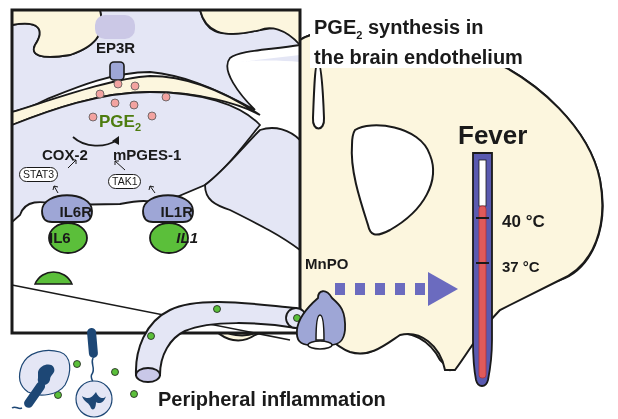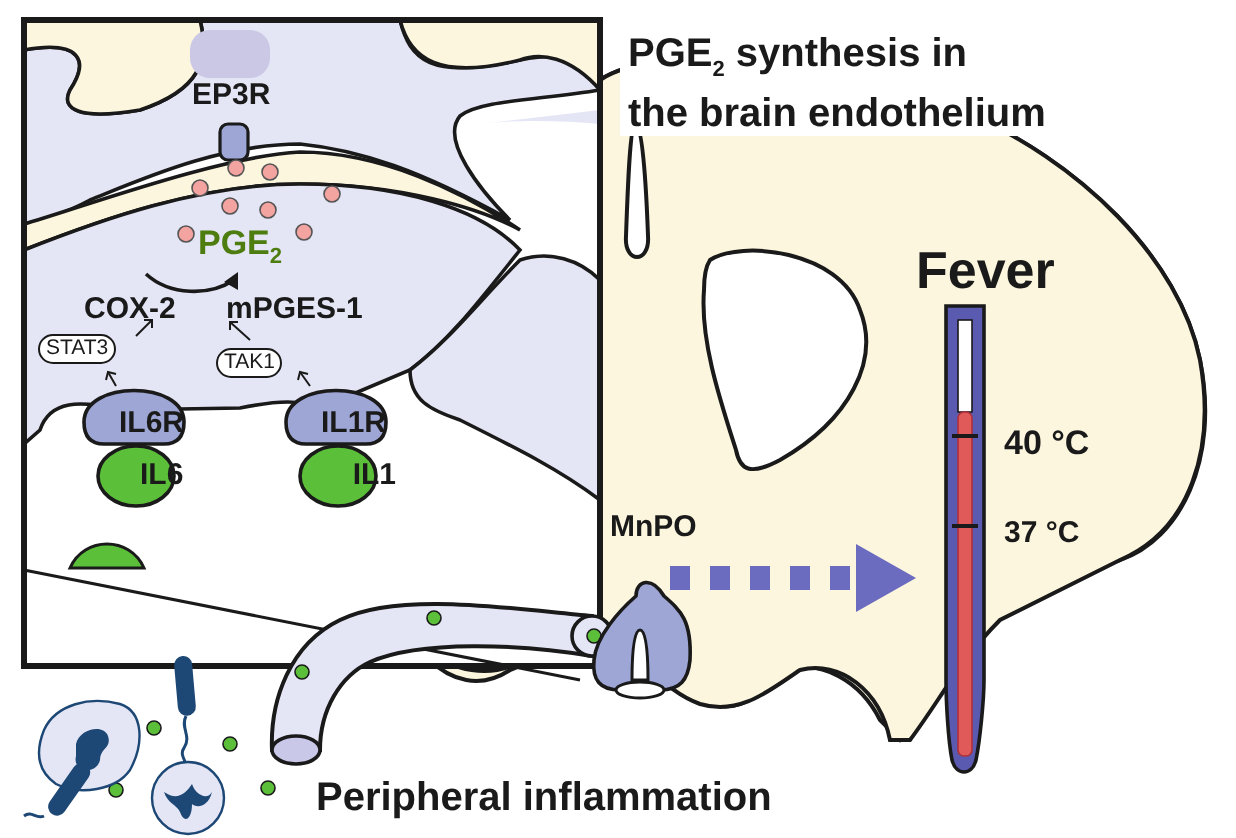--- a/index.html
+++ b/index.html
@@ -147,22 +147,22 @@
 </div>
 
 <div class="lbl" style="left:42px;top:146px;font-size:15px;">COX-2</div>
 <div class="lbl" style="left:113px;top:146px;font-size:15px;">mPGES-1</div>
 
 <div class="small-box" style="left:19px;top:167px;">STAT3</div>
 <div class="small-box" style="left:108px;top:174px;">TAK1</div>
 
 <div class="pill-lbl" style="left:42px;top:203px;width:50px;">IL6R</div>
 <div class="pill-lbl" style="left:143px;top:203px;width:50px;">IL1R</div>
-<div class="pill-lbl" style="left:49px;top:229px;width:20px;margin-left:21px;">IL6</div>
-<div class="pill-lbl" style="left:150px;top:229px;width:48px;">IL1</div>
+<div class="pill-lbl" style="left:49px;top:229px;width:20px;">IL6</div>
+<div class="pill-lbl" style="left:150px;top:229px;width:48px;font-style:italic;">IL1</div>
 
 <div class="lbl" style="left:305px;top:255px;font-size:15px;">MnPO</div>
 
 <div class="lbl" style="left:458px;top:120px;font-size:26px;">Fever</div>
 <div class="lbl" style="left:502px;top:212px;font-size:17px;">40 °C</div>
 <div class="lbl" style="left:502px;top:258px;font-size:15px;">37 °C</div>
 
 <div class="lbl" style="left:158px;top:388px;font-size:20px;">Peripheral inflammation</div>
 
 </body></html>

